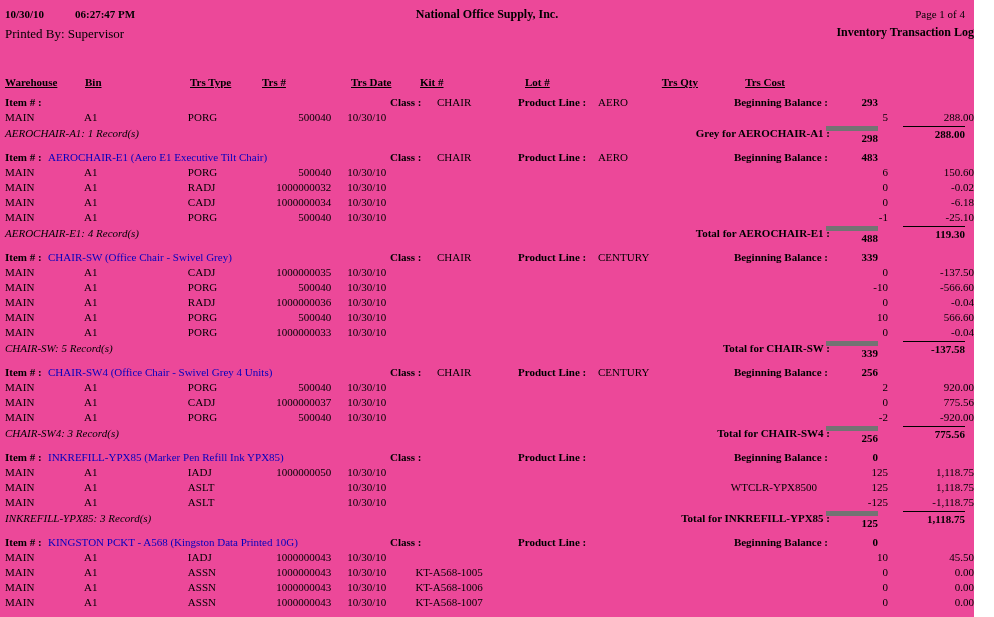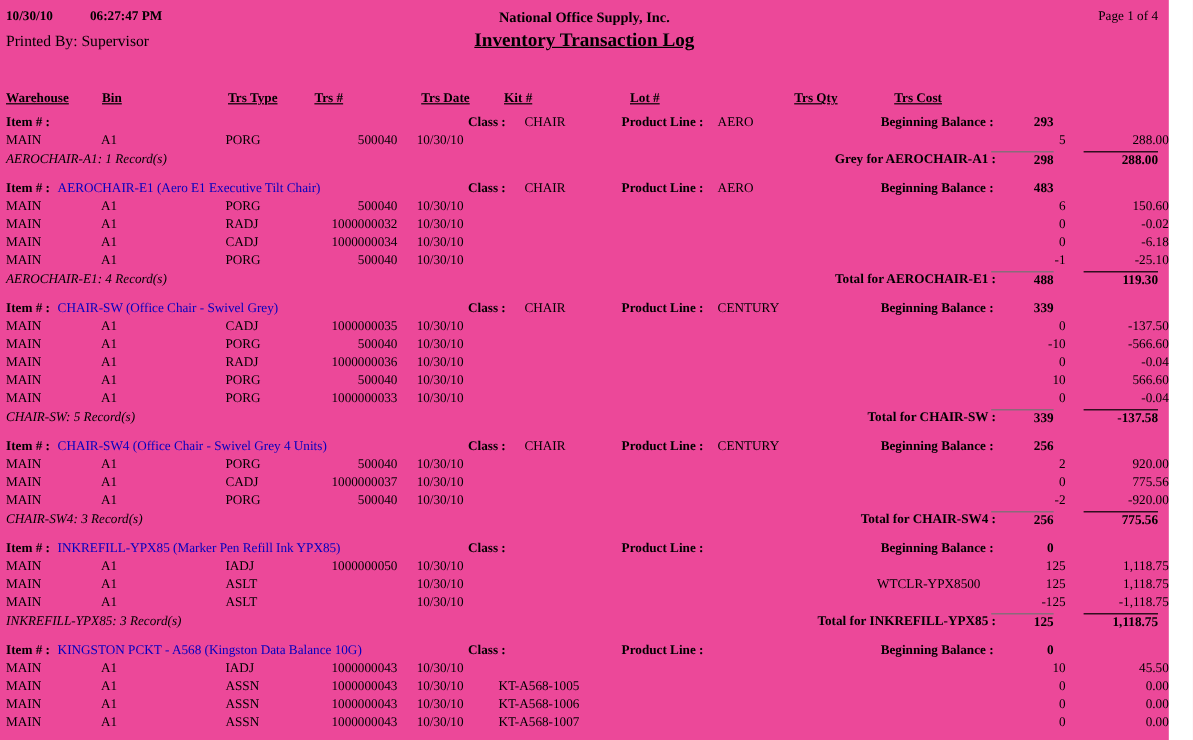--- a/index.html
+++ b/index.html
@@ -12,21 +12,21 @@
   .page { position:relative; width:974px; height:617px; background:#ec4899; padding-top:6px; }
 
   
   .hdr-line1 { position:relative; height:17px; line-height:17px; }
   .h-date   { position:absolute; left:5px;  font-weight:bold; }
   .h-time   { position:absolute; left:75px; font-weight:bold; }
   .h-company{ position:absolute; left:0; right:0; text-align:center; font-weight:bold; font-size:12px; }
   .h-page   { position:absolute; right:9px; }
   .hdr-line2 { position:relative; height:26px; }
   .h-printedby { position:absolute; left:5px; top:3px; font-size:13px; }
-  .h-title  { position:absolute; left:0; right:0; top:2px; text-align:center; font-weight:bold; font-size:16px;text-decoration:underline; }
+  .h-title  { position:absolute; left:0; right:0; top:2px; text-align:right; font-weight:bold; font-size:12px; }
 
   
   .col-headers, .trow { display:flex; padding-left:5px; height:15px; line-height:15px; }
   .col-headers { margin-top:26px; margin-bottom:3px; font-weight:bold; height:16px; }
   .col-headers span { text-decoration:underline; white-space:nowrap; }
   .c-wh   { width:80px; }
   .c-bin  { width:105px; }
   .c-type { width:72px; }
   .c-num  { width:73px; text-align:right; }
   .col-headers .c-num { text-align:left; }
@@ -46,21 +46,21 @@
   .ih-class-label{ position:absolute; left:390px; font-weight:bold; }
   .ih-class-value{ position:absolute; left:437px; }
   .ih-pl-label   { position:absolute; left:518px; font-weight:bold; }
   .ih-pl-value   { position:absolute; left:598px; }
   .ih-bb-label   { position:absolute; right:146px; font-weight:bold; }
   .ih-bb-value   { position:absolute; right:96px;  font-weight:bold; }
 
   .group-footer { position:relative; height:18px; line-height:15px; padding-top:1px; white-space:nowrap; }
   .gf-records     { position:absolute; left:5px; font-style:italic; }
   .gf-total-label { position:absolute; right:144px; font-weight:bold; }
-  .gf-qty  { position:absolute; right:96px; width:52px; text-align:right; border-top:1px solid #737373; font-weight:bold; }
+  .gf-qty  { position:absolute; right:96px; width:52px; text-align:right; border-top:5px solid #737373; font-weight:bold; }
   .gf-cost { position:absolute; right:9px;  width:62px; text-align:right; border-top:1px solid #000; font-weight:bold; }
 </style>
 </head>
 <body>
 
 <div class="page">
 
   <div class="hdr-line1">
     <span class="h-date">10/30/10</span>
     <span class="h-time">06:27:47 PM</span>
@@ -389,21 +389,21 @@
       <span class="gf-records">INKREFILL-YPX85: 3 Record(s)</span>
       <span class="gf-total-label">Total for INKREFILL-YPX85 :</span>
       <span class="gf-qty">125</span>
       <span class="gf-cost">1,118.75</span>
     </div>
   </div>
 
   <div class="group">
     <div class="item-header">
       <span class="ih-item-label">Item # :</span>
-      <span class="ih-item-name">KINGSTON PCKT - A568 (Kingston Data Balance 10G)</span>
+      <span class="ih-item-name">KINGSTON PCKT - A568 (Kingston Data Printed 10G)</span>
       <span class="ih-class-label">Class :</span>
       <span class="ih-class-value"></span>
       <span class="ih-pl-label">Product Line :</span>
       <span class="ih-pl-value"></span>
       <span class="ih-bb-label">Beginning Balance :</span>
       <span class="ih-bb-value">0</span>
     </div>
     <div class="rows">
   <div class="trow">
     <span class="c-wh">MAIN</span>

